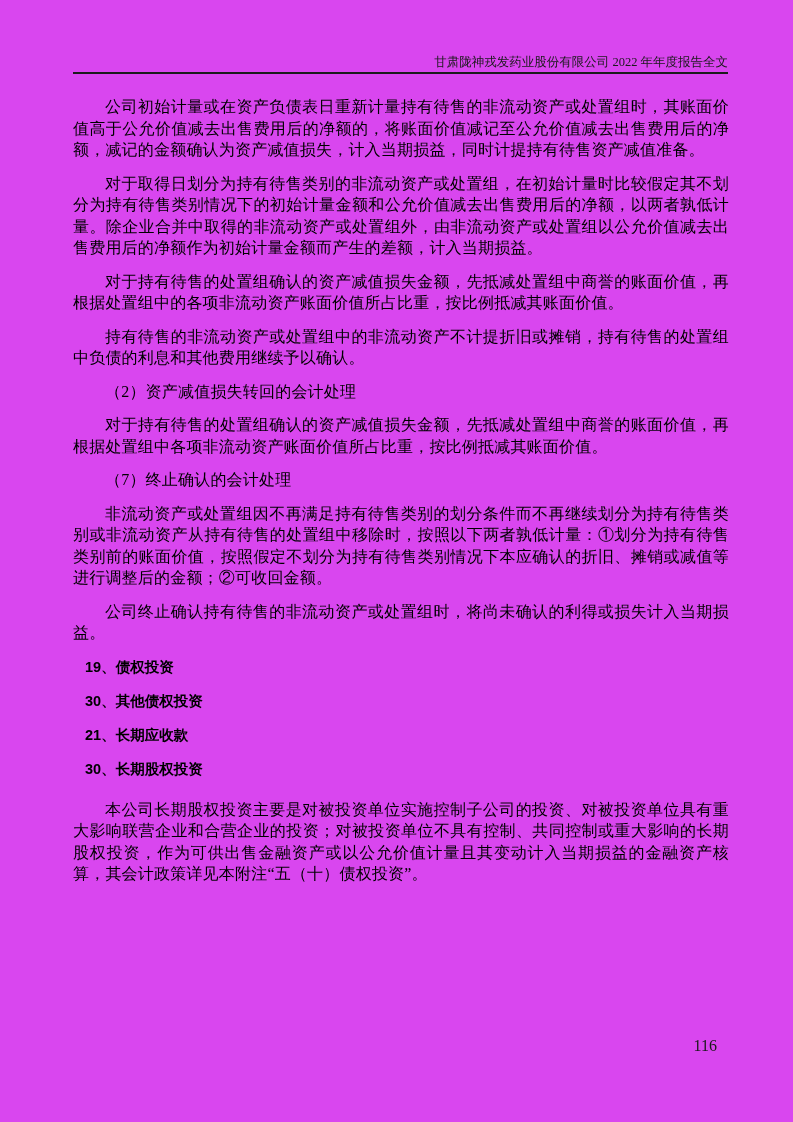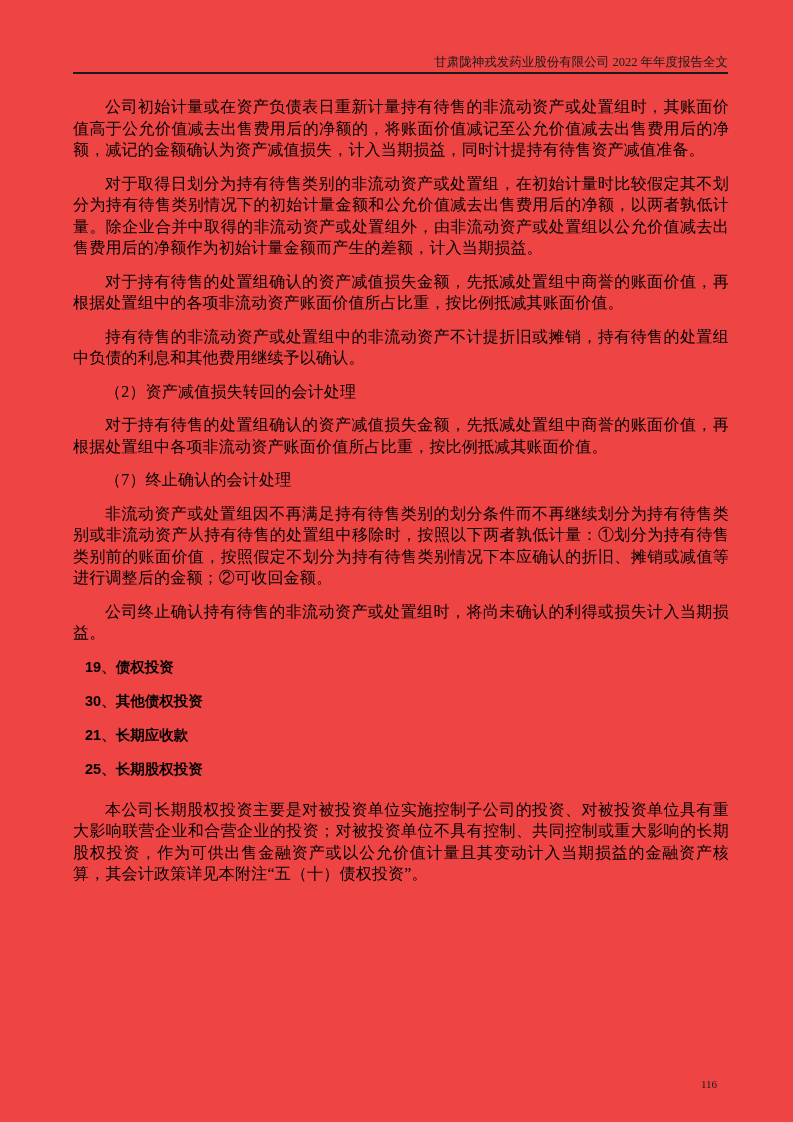--- a/index.html
+++ b/index.html
@@ -4,21 +4,21 @@
 <style>
   html, body {
     margin: 0;
     padding: 0;
     background: #ffffff;
   }
   .page {
     position: relative;
     width: 793px;
     height: 1122px;
-    background: #ef4444;
+    background: #d946ef;
     font-family: "Liberation Serif", "DejaVu Serif", serif;
     color: #000000;
     overflow: hidden;
   }
   .header-title {
     position: absolute;
     top: 54px;
     left: 73px;
     right: 65px;
     text-align: right;
@@ -64,23 +64,23 @@
     line-height: 22px;
     color: #000000;
   }
   .sec-19 { margin-top: 14px; }
   .sec-20 { margin-top: 60px; }
   .sec-21 { margin-top: 55px; }
   .sec-22 { margin-top: 57px; }
   p.after-heading { margin-top: 19px; }
   .page-number {
     position: absolute;
-    top: 1078px;
+    top: 1037px;
     right: 76px;
-    font-size: 11px;
+    font-size: 16px;
     color: #1a1a1a;
   }
 </style>
 </head>
 <body>
 
 <div class="page">
 
   <div class="header-title">甘肃陇神戎发药业股份有限公司 2022 年年度报告全文</div>
   <div class="header-rule"></div>
@@ -105,21 +105,21 @@
     <p class="body">非流动资产或处置组因不再满足持有待售类别的划分条件而不再继续划分为持有待售类别或非流动资产从持有待售的处置组中移除时，按照以下两者孰低计量：①划分为持有待售类别前的账面价值，按照假定不划分为持有待售类别情况下本应确认的折旧、摊销或减值等进行调整后的金额；②可收回金额。</p>
 
     <p class="body">公司终止确认持有待售的非流动资产或处置组时，将尚未确认的利得或损失计入当期损益。</p>
 
     <h3 class="heading sec-19">19、债权投资</h3>
 
     <h3 class="heading sec-20">30、其他债权投资</h3>
 
     <h3 class="heading sec-21">21、长期应收款</h3>
 
-    <h3 class="heading sec-22">25、长期股权投资</h3>
+    <h3 class="heading sec-22">30、长期股权投资</h3>
 
     <p class="body after-heading">本公司长期股权投资主要是对被投资单位实施控制子公司的投资、对被投资单位具有重大影响联营企业和合营企业的投资；对被投资单位不具有控制、共同控制或重大影响的长期股权投资，作为可供出售金融资产或以公允价值计量且其变动计入当期损益的金融资产核算，其会计政策详见本附注“五（十）债权投资”。</p>
 
   </div>
 
   <div class="page-number">116</div>
 
 </div>
 
 </body></html>

